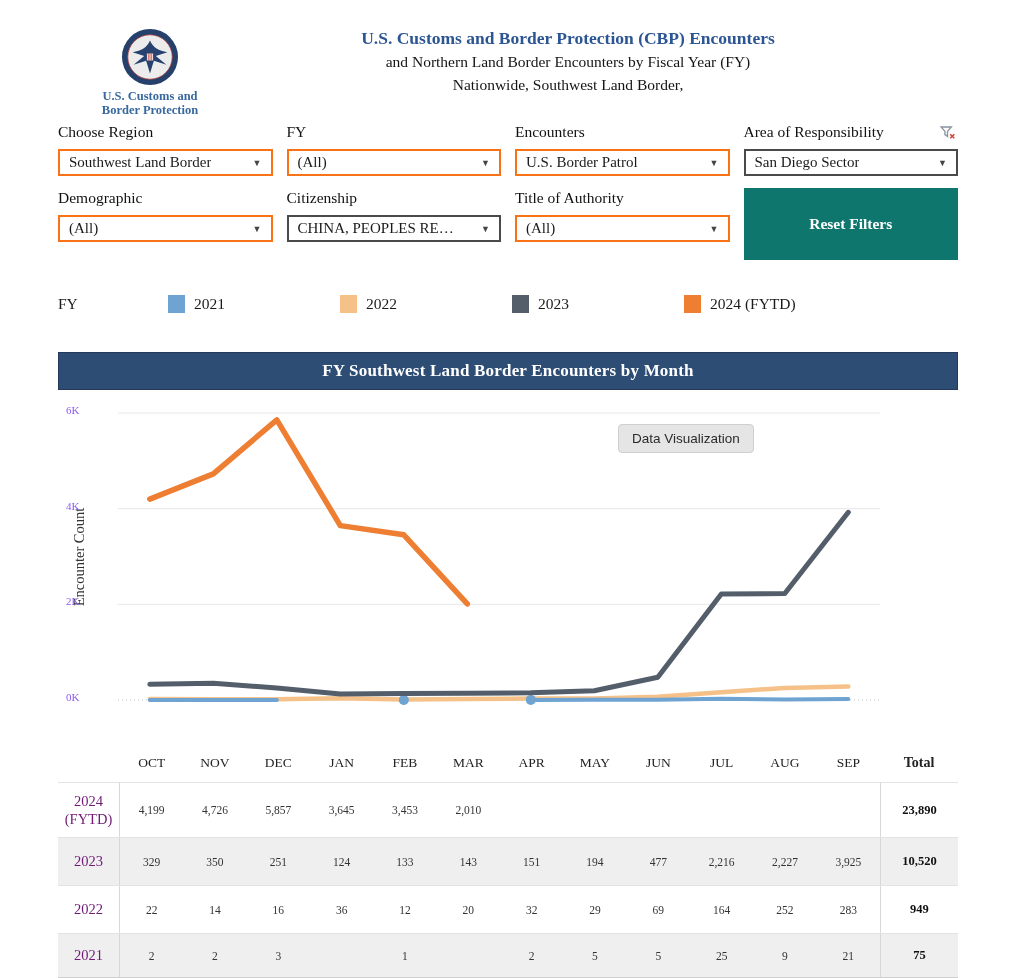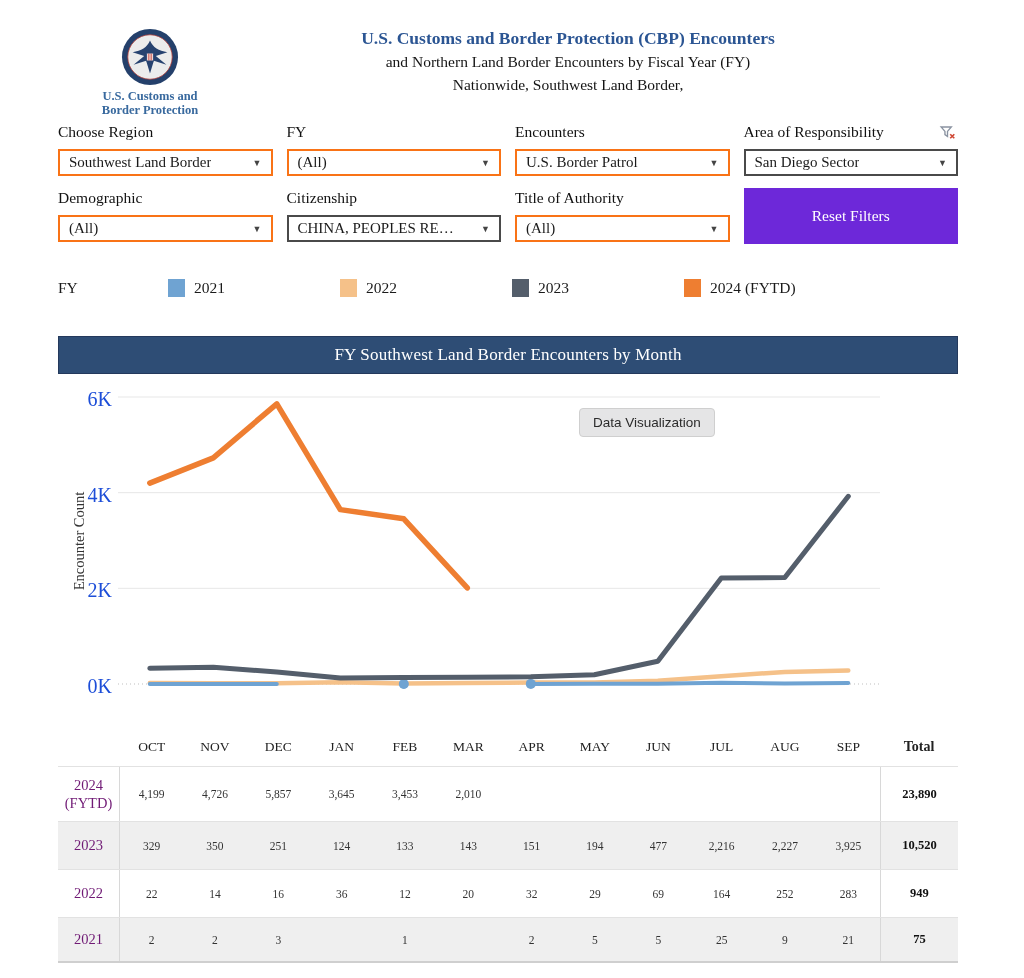--- a/index.html
+++ b/index.html
@@ -23,43 +23,43 @@
   .filter-grid.row2 { margin-top:12px; }
   .filter-label { font-size:15.5px; color:#111; margin-bottom:7px; height:20px;
                   display:flex; align-items:center; justify-content:space-between; }
   .dropdown { height:27px; border:2px solid #f97316; background:#fff; display:flex;
               align-items:center; justify-content:space-between; padding:0 9px; cursor:pointer; }
   .dropdown.active { border:2px solid #4a4a4a; }
   .dd-value { font-size:15px; white-space:nowrap; overflow:hidden; }
   .caret { font-size:9px; color:#444; margin-left:6px; }
   .funnel { margin-right:2px; }
   .reset-cell { padding-top:0; }
-  .reset-btn { width:100%; height:56px; background:#6d28d9; color:#fff; border:none;
-               font-family:"Liberation Serif","DejaVu Serif",serif; font-weight:normal;
+  .reset-btn { width:100%; height:72px; background:#0f766e; color:#fff; border:none;
+               font-family:"Liberation Serif","DejaVu Serif",serif; font-weight:bold;
                font-size:15.5px; cursor:pointer; }
 
   
   .legend { display:flex; align-items:center; margin-top:32px; height:24px; }
   .legend-fy { font-size:15.5px; width:110px; }
   .legend-item { display:flex; align-items:center; width:172px; }
   .legend-swatch { width:17px; height:18px; margin-right:9px; display:inline-block; }
   .legend-label { font-size:15.5px; }
 
   
   .chart-title-bar { margin-top:36px; height:38px; background:#2E4D75; border:1px solid #24395C;
                      display:flex; align-items:center; justify-content:center; }
-  .chart-title-bar span { color:#fff; font-size:17px; letter-spacing:.2px; }
+  .chart-title-bar span { color:#fff; font-size:17px; letter-spacing:.2px;font-weight:bold; }
 
   
   .chart-area { position:relative; height:330px; margin-top:10px; }
   .y-axis-title { position:absolute; left:-52px; top:147px; width:150px; height:20px;
                   transform:rotate(-90deg); text-align:center; font-size:14.5px; color:#333; }
-  .ytick { position:absolute; left:8px; width:46px; text-align:right; font-size:20px; color:#1d4ed8; }
+  .ytick { position:absolute; left:8px; width:46px; text-align:left; font-size:11px; color:#8b5cf6; }
   .plot-svg { position:absolute; left:60px; top:0; }
-  .viz-tooltip { position:absolute; left:521px; top:24px; background:#E5E5E6;
+  .viz-tooltip { position:absolute; left:560px; top:24px; background:#E5E5E6;
                  border:1px solid #cfcfcf; border-radius:4px; padding:6px 13px;
                  font-family:"Liberation Sans","DejaVu Sans",sans-serif; font-size:13.5px; color:#2b2b2b; }
 
   
   .enc-table { margin-top:0; border-bottom:2px solid #cfcfcf; }
   .t-row { display:grid; grid-template-columns:62px repeat(12,1fr) 78px; align-items:center; }
   .t-row.header { height:52px; }
   .t-row.data { border-top:1px solid #e2e2e2; min-height:48px; }
   .t-row.tall { min-height:55px; }
   .t-row.short { min-height:44px; }

